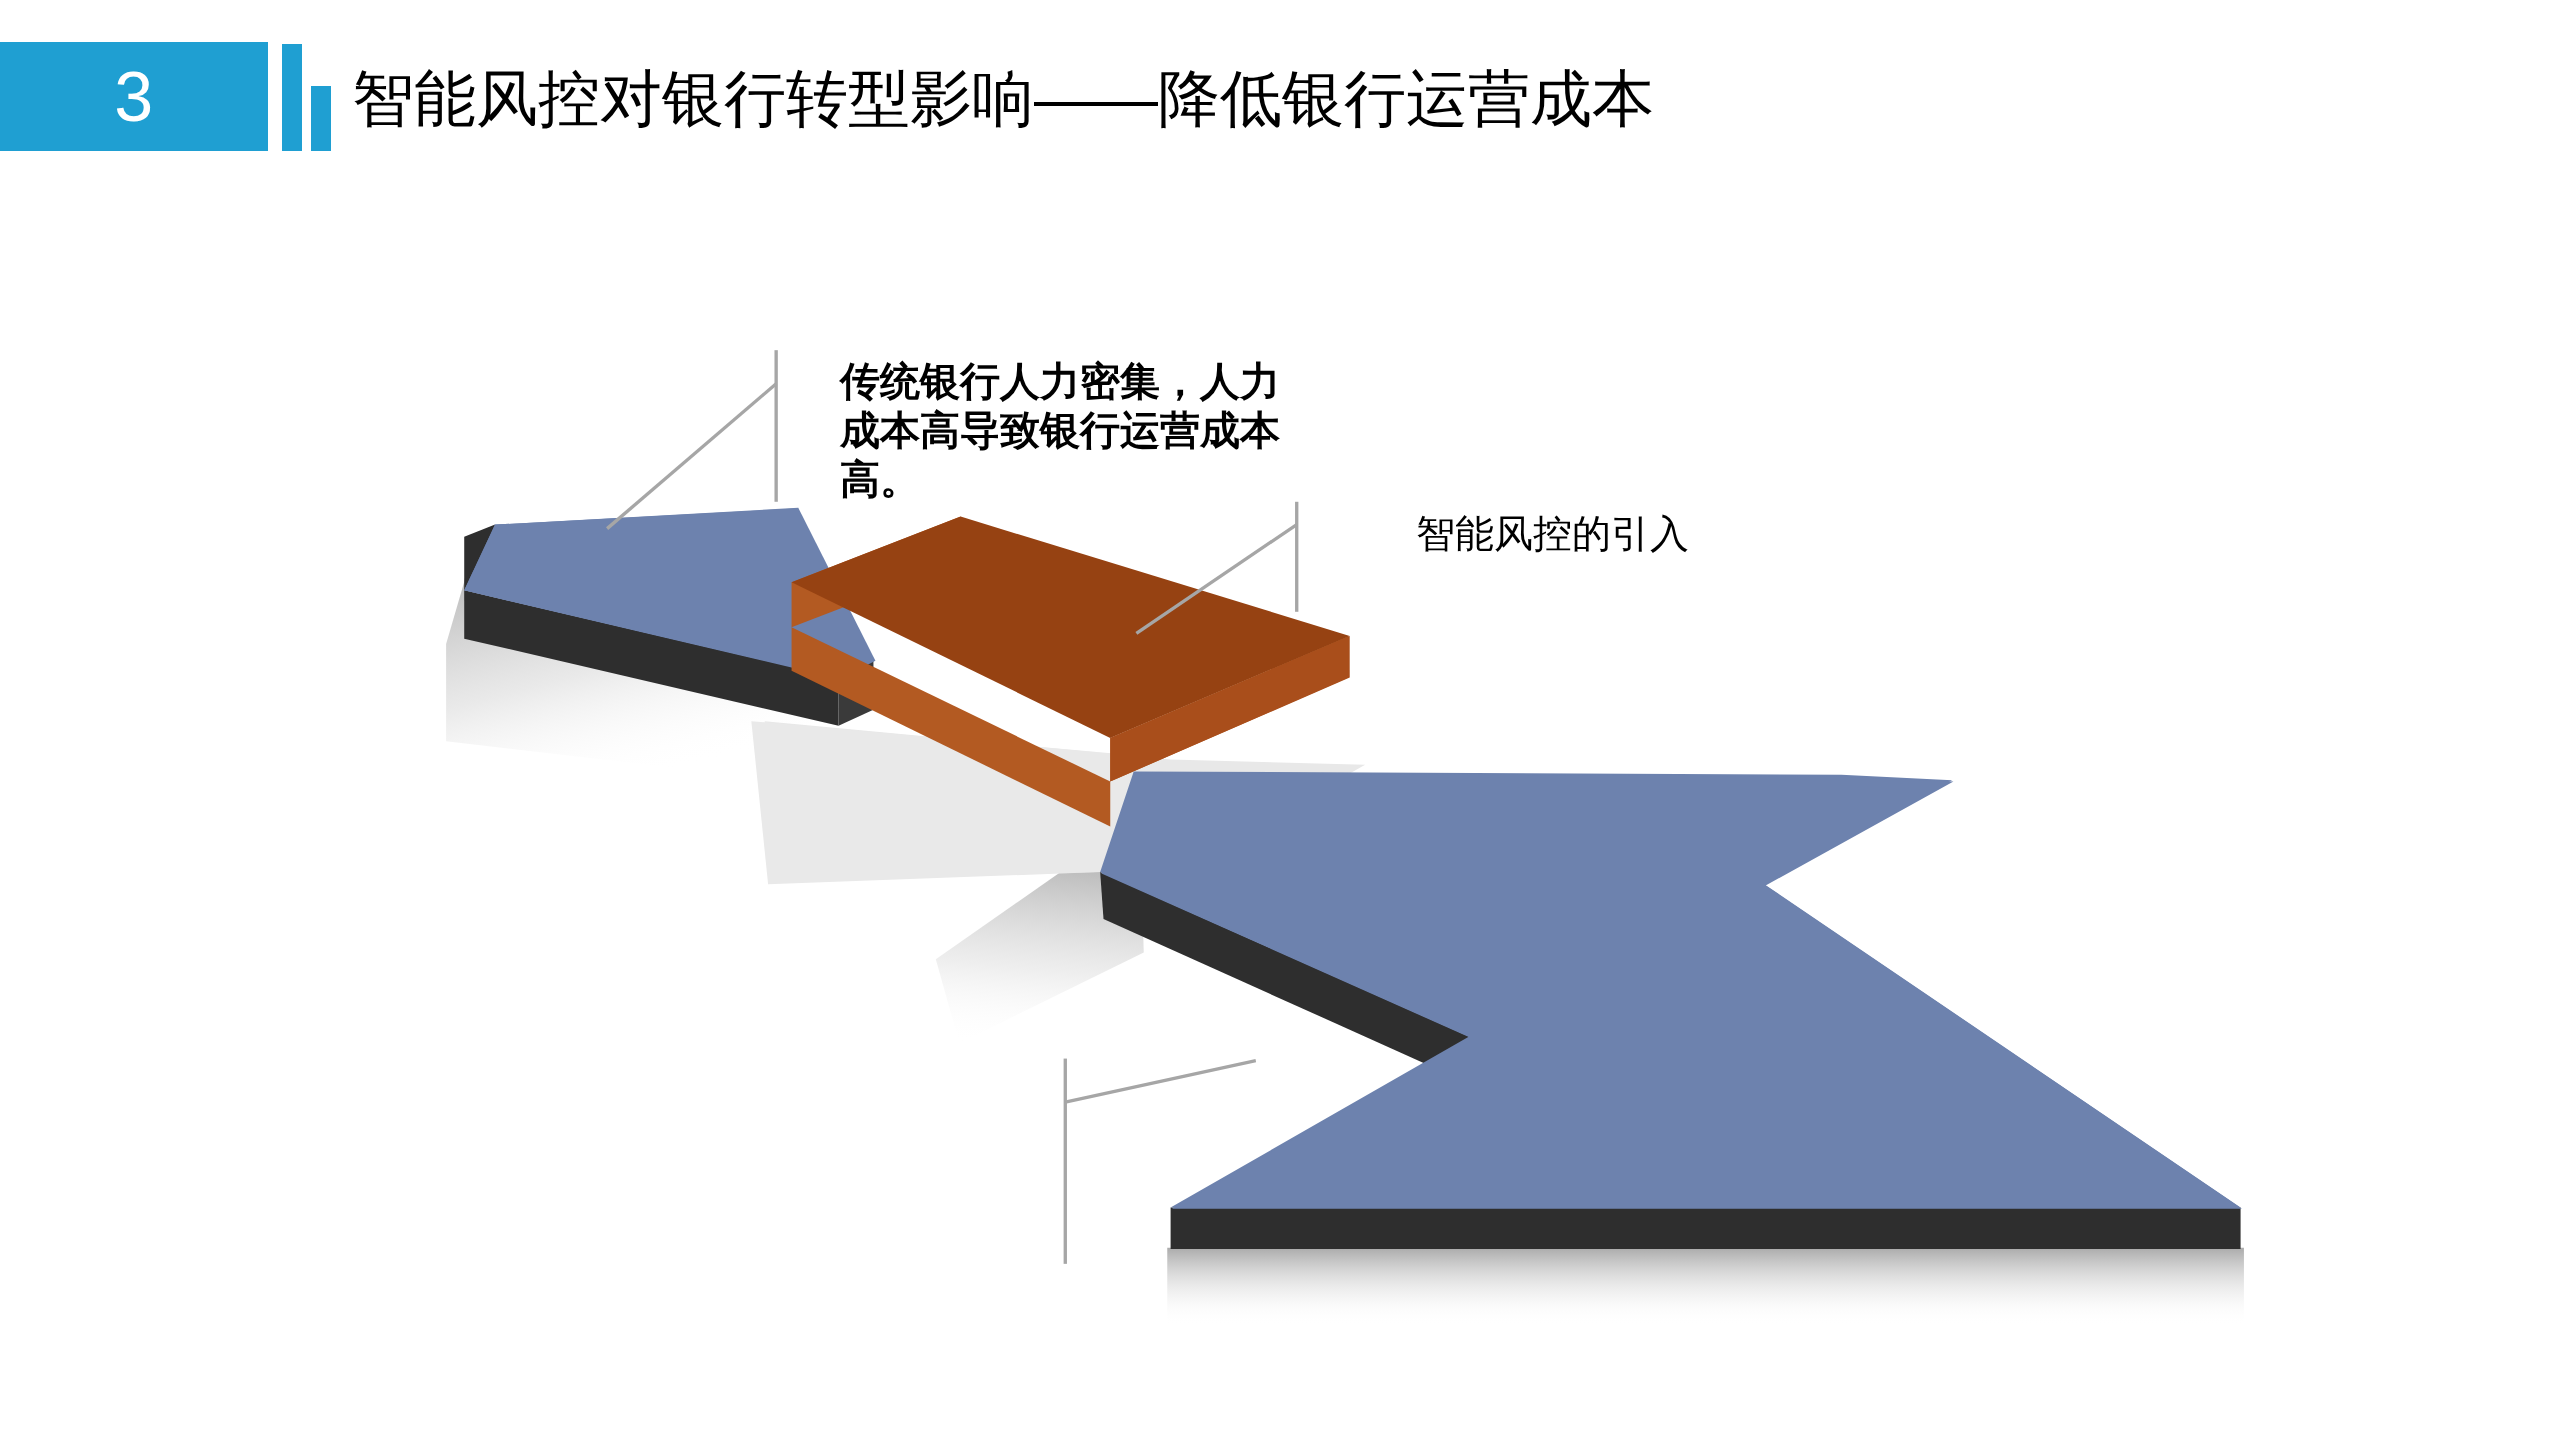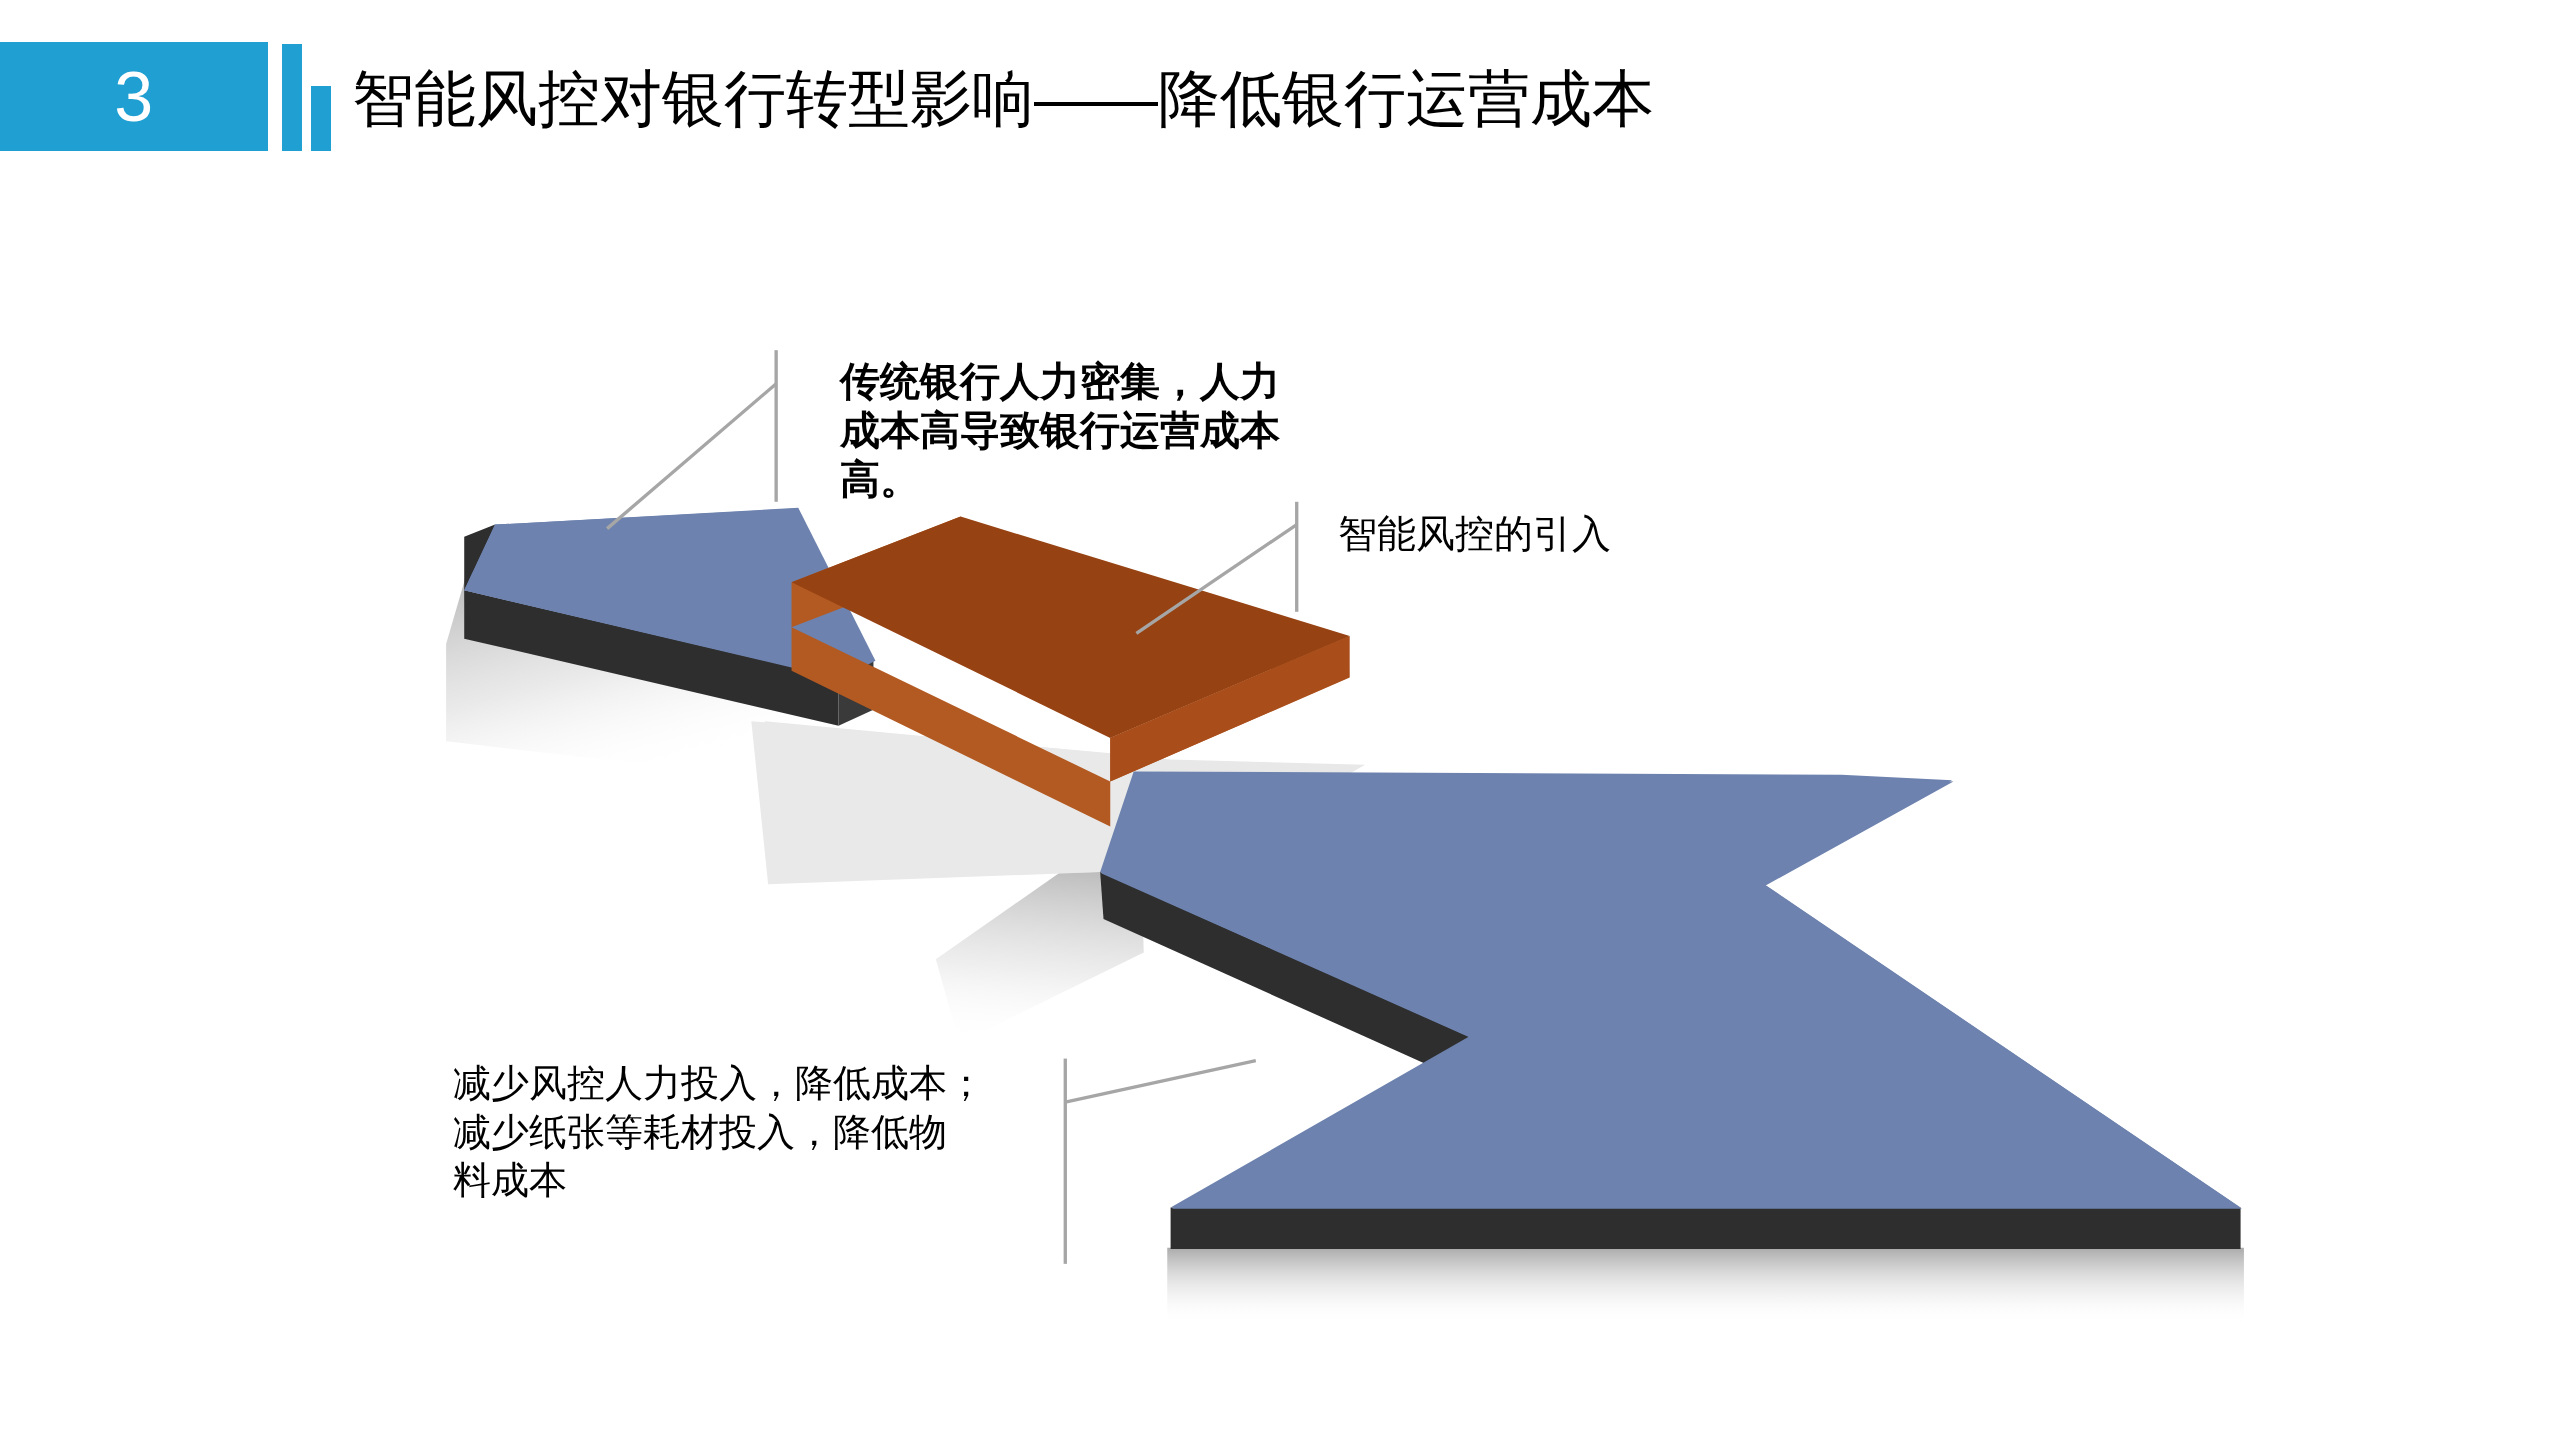--- a/index.html
+++ b/index.html
@@ -98,21 +98,21 @@
   .anno-1 {
     left: 840px;
     top: 357px;
     width: 510px;
     font-size: 40px;
     line-height: 1.22;
     font-weight: bold;
     font-family: Liberation Sans, sans-serif;
   }
   .anno-2 {
-    left: 1338px;
+    left: 1416px;
     top: 510px;
     width: 470px;
     font-size: 39px;
     line-height: 1.25;
     font-weight: 400;
     font-family: "Liberation Serif", "DejaVu Serif", serif;
   }
   .anno-3 {
     left: 453px;
     top: 1059px;
@@ -209,18 +209,15 @@
       <line x1="1588" y1="1643" x2="1872" y2="1581"></line>
     </g>
   </svg>
 
   <div class="anno anno-1">传统银行人力密集，人力
 成本高导致银行运营成本
 高。</div>
 
   <div class="anno anno-2">智能风控的引入</div>
 
-  <div class="anno anno-3">减少风控人力投入，降低成本；
-减少纸张等耗材投入，降低物
-料成本</div>
 
 </div>
 
 
 </body></html>

